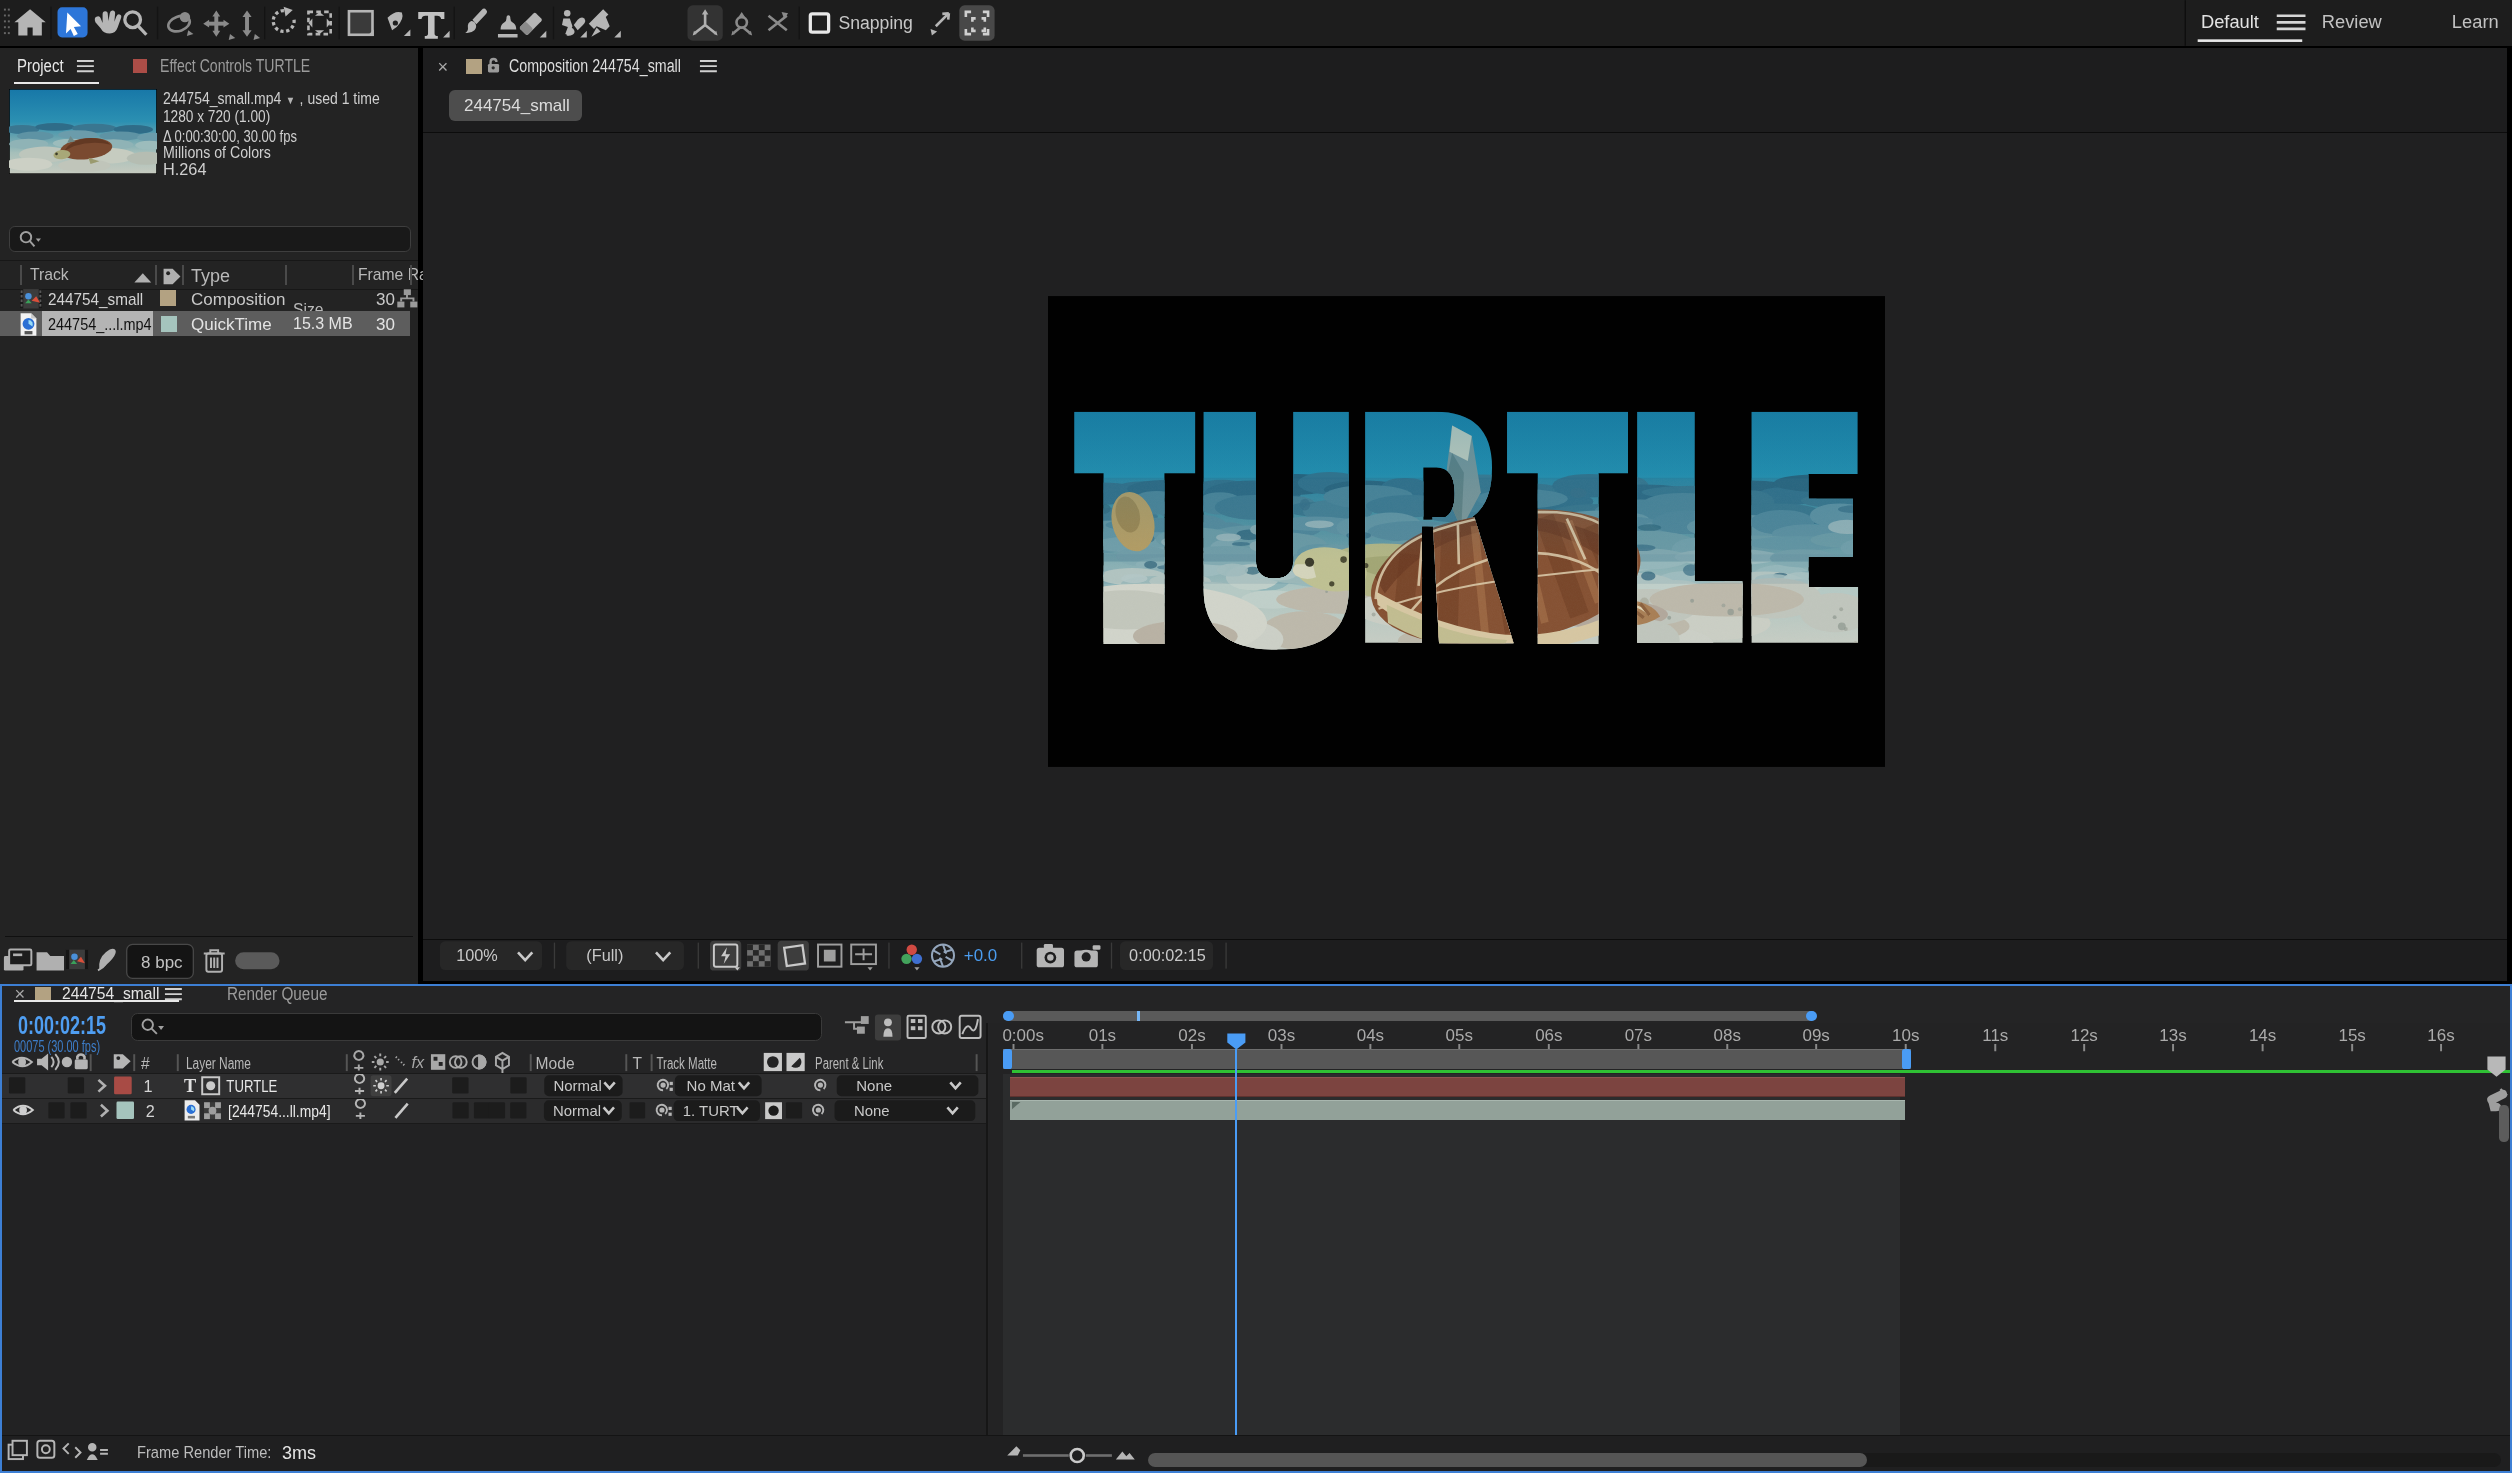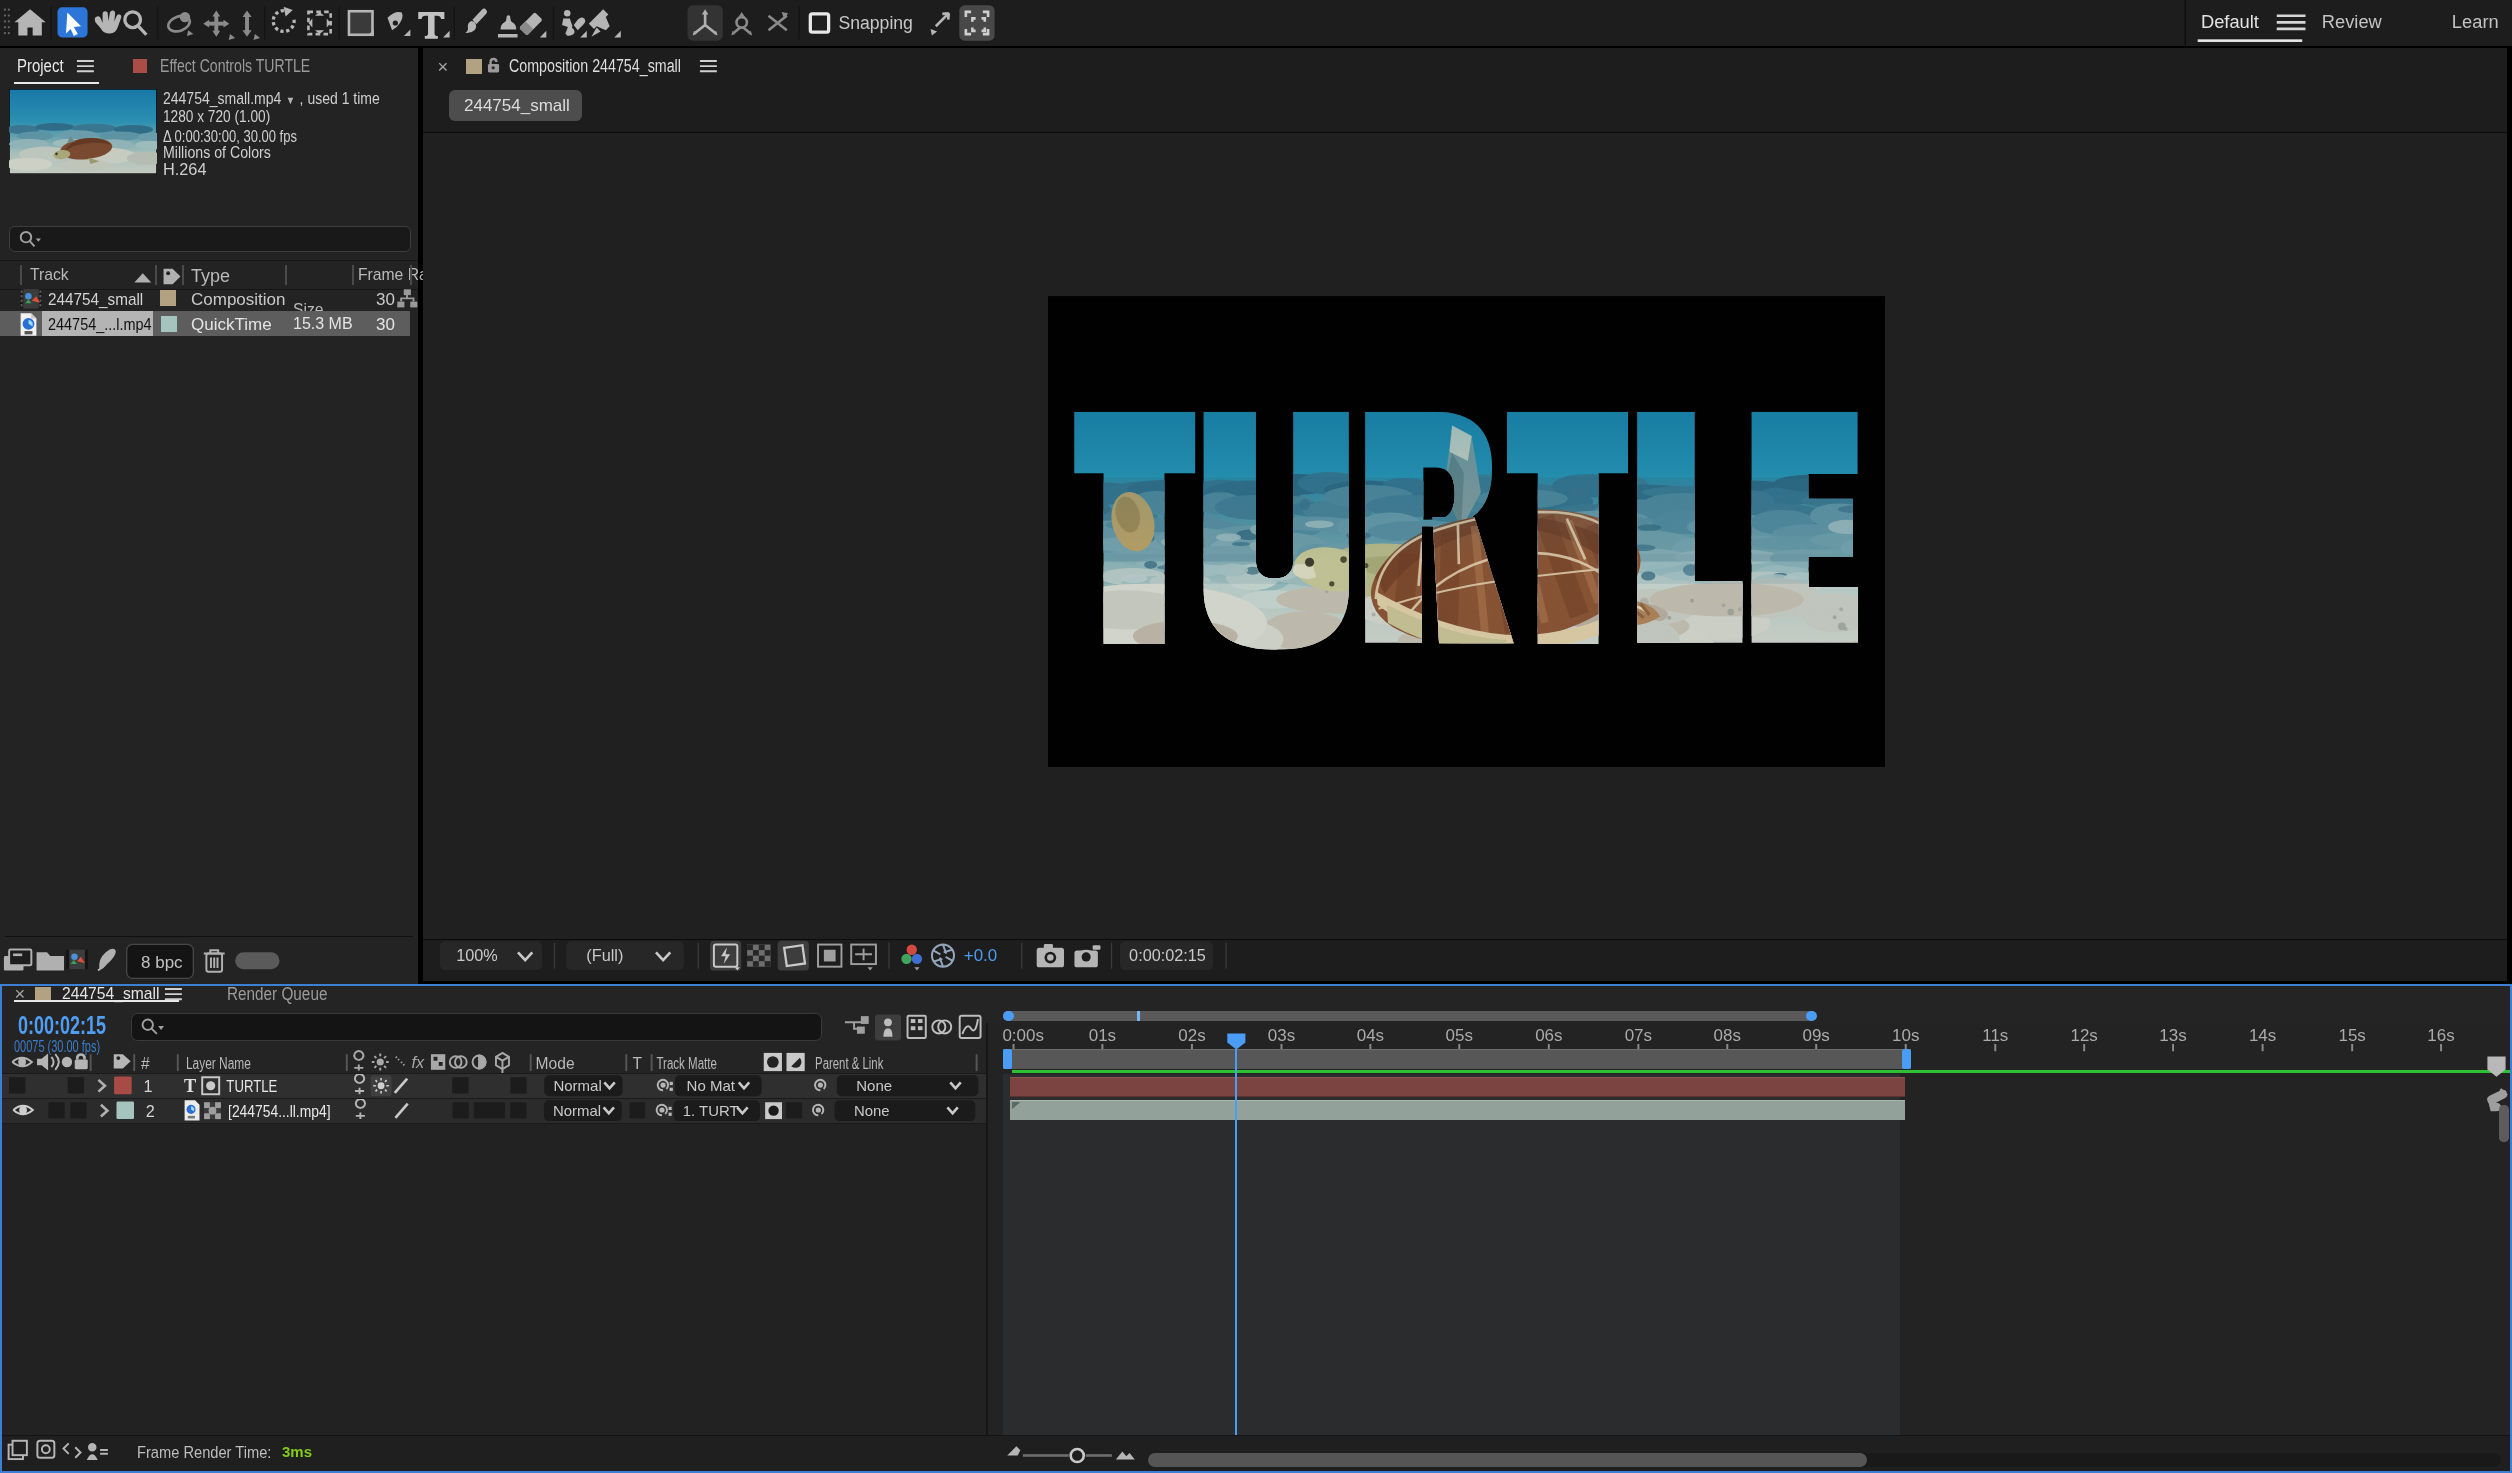--- a/index.html
+++ b/index.html
@@ -1090,21 +1090,21 @@
         </g>
       <path d="M96 8 l-8 8 l8 8 M106 14 l8 8 l-8 8"></path>
       <g transform="translate(124,6)">
           <circle cx="8" cy="8" r="5" fill="#b5b5b5"></circle>
           <path d="M2 26 q6 -12 12 0 Z" fill="#b5b5b5"></path>
           <path d="M20 12 h12 M20 18 h12"></path>
         </g>
     </g>
   </svg>
   <div class="txt" style="transform:scaleX(0.9);transform-origin:0 0;left:135px;top:457px;font-size:16.3px;color:#bdbdbd;">Frame Render Time:</div>
-  <div class="txt" style="left:280px;top:457px;font-size:15px;color:#84cc16;font-weight:bold;">3ms</div>
+  <div class="txt" style="left:280px;top:457px;font-size:18px;color:#e5e5e5;">3ms</div>
   <svg width="157" height="29" style="position:absolute;left:1000px;top:455px;" viewBox="0 0 240 44">
     <path d="M8 22 l8 -8 l8 8 Z M16 14 l6 -6 l6 6 l-4 8" fill="#b5b5b5"></path>
     <path d="M12 24 h28" stroke="#7a7a7a" stroke-width="0"></path>
     <rect x="32" y="20" width="70" height="4" fill="#6e6e6e"></rect>
     <circle cx="115" cy="22" r="10" fill="none" stroke="#c9c9c9" stroke-width="4"></circle>
     <rect x="128" y="20" width="40" height="4" fill="#6e6e6e"></rect>
     <path d="M174 28 l10 -12 l6 7 l5 -5 l8 10 Z" fill="#b5b5b5"></path>
   </svg>
   <div class="abs" style="left:1146px;top:467px;width:1353px;height:14.4px;background:#191919;border-radius:7.2px;"></div>
   <div class="abs" style="left:1146px;top:467px;width:719px;height:14.4px;background:#555555;border-radius:7.2px;"></div>

